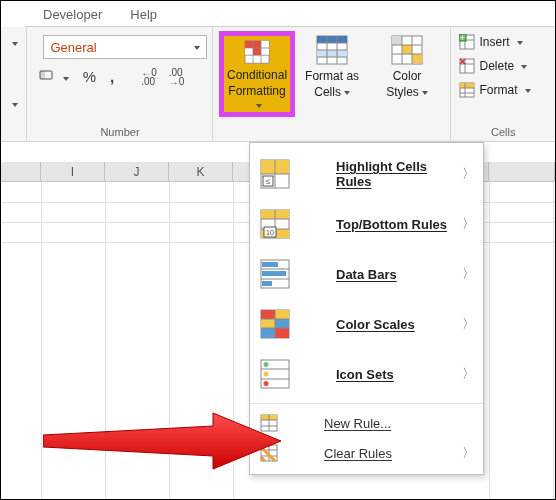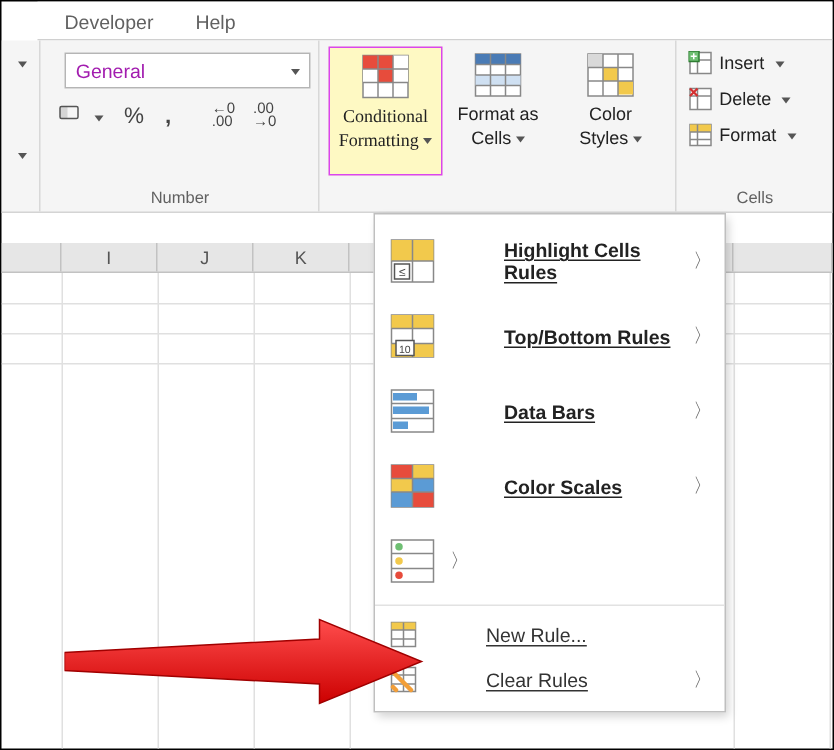--- a/index.html
+++ b/index.html
@@ -68,44 +68,43 @@
     width: 164px;
     height: 24px;
     background: #fff;
     border: 1px solid #b5b5b5;
     display: flex;
     align-items: center;
     padding: 0 6px;
     justify-content: space-between;
     margin: 4px 0 6px 10px;
     font-size: 13px;
-    color: #a21caf;
+    color: #c2410c;
   }
   .num-row2 { margin-left: 2px; gap: 6px; margin-top: 2px;}
   .stubcar { color:#666; font-size:11px; margin-top:6px; text-align:center;}
   .numglyph { font-size: 15px; color: #444; padding: 2px 4px; }
   .decbox { font-size: 10px; line-height: 9px; color: #444; padding: 2px 3px; }
 
   
   .bigbtn {
     width: 76px;
     height: 86px;
     display: flex;
     flex-direction: column;
     align-items: center;
     justify-content: flex-start;
     padding-top: 4px;
     text-align: center;
     font-size: 12px;
     line-height: 14px;
   }
   .bigbtn.active {
-    background: #fef9c3;
-    border: 1px solid #d946ef;
-    font-family: Liberation Serif, serif;
+    background: #eab308;
+    border: 5px solid #d946ef;
   }
   .bigbtn .label { margin-top: 2px; }
   .bigicon { width: 32px; height: 30px; margin-bottom: 2px; }
 
   .cells-rows { display: flex; flex-direction: column; gap: 2px; font-size: 12px;}
   .cells-row { display: flex; align-items: center; gap: 4px; height: 22px; padding: 0 2px;}
   .cells-row svg { flex: 0 0 16px; }
 
   
   .colhead {
@@ -379,20 +378,21 @@
   </div>
   <div class="menu-item">
     <svg class="menu-ic" viewBox="0 0 30 30">
       <rect x="1" y="1" width="28" height="28" fill="#fff" stroke="#888"></rect>
       <line x1="1" y1="10" x2="29" y2="10" stroke="#888"></line>
         <line x1="1" y1="20" x2="29" y2="20" stroke="#888"></line>
       <circle cx="6" cy="5.5" r="2.5" fill="#6fbf73"></circle>
         <circle cx="6" cy="15" r="2.5" fill="#f2c94c"></circle>
         <circle cx="6" cy="24.5" r="2.5" fill="#e74c3c"></circle>
     </svg>
+    <span class="txt">Icon Sets</span>
     <span class="chev">〉</span>
   </div>
 
   <div class="menu-sep"></div>
 
   <div class="menu-item small">
     <svg class="menu-ic-sm" viewBox="0 0 18 18">
       <rect x="1" y="1" width="16" height="16" fill="#fff" stroke="#888"></rect>
       <rect x="1" y="1" width="16" height="5" fill="#f2c94c"></rect>
       <line x1="1" y1="6" x2="17" y2="6" stroke="#888"></line>

